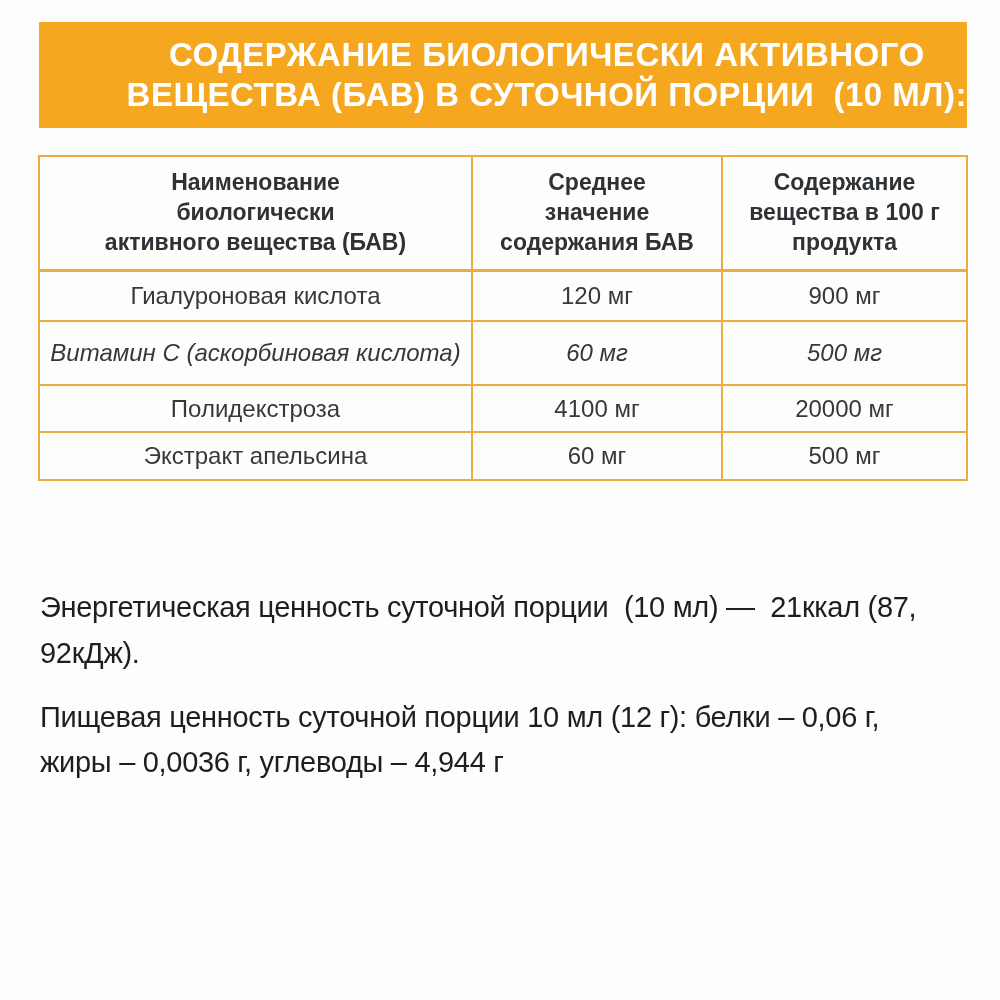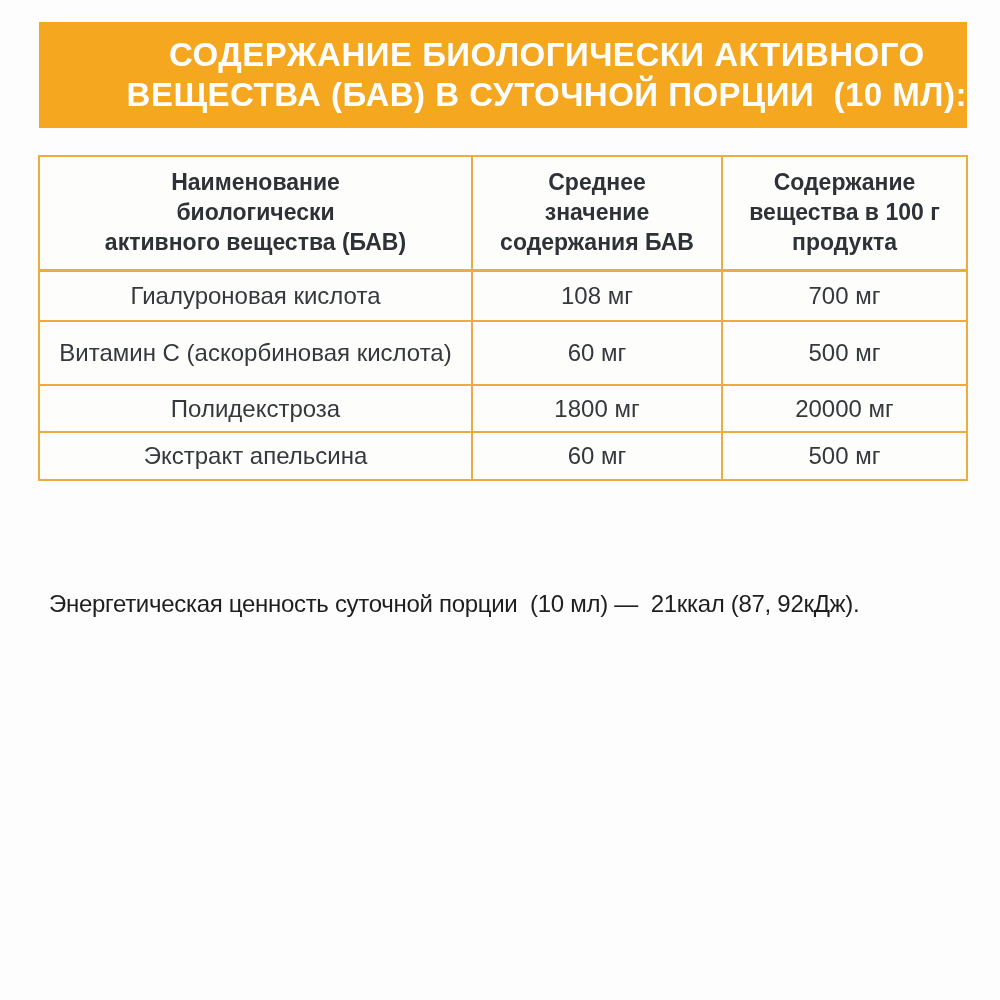--- a/index.html
+++ b/index.html
@@ -60,36 +60,36 @@
     margin-top: 44px;
   }
   table.bav td {
     font-size: 24px;
     font-weight: normal;
     color: #35383C;
     line-height: 1.25;
   }
   tr.r1 td { height: 66px; }
   tr.r2 td { height: 44px; }
-  tr.r3 td { height: 58px; }
+  tr.r3 td { height: 58px; font-style: italic; }
   tr.r4 td { height: 41px; }
   tr.r5 td { height: 42px; }
   .footnotes {
     position: absolute;
     left: 40px;
     top: 585px;
     width: 930px;
     color: #1E1E1E;
   }
   .foot-line {
-    font-size: 24px;
+    font-size: 29px;
     line-height: 1.58;
     letter-spacing: -0.3px;
     white-space: pre-wrap;
-    margin: 0 0 18px 9px;
+    margin: 0 0 18px 0;
   }
 </style>
 </head>
 <body>
 
 <div class="page">
 
   <div class="banner">
     <div class="banner-text">СОДЕРЖАНИЕ БИОЛОГИЧЕСКИ АКТИВНОГО
 ВЕЩЕСТВА (БАВ) В СУТОЧНОЙ ПОРЦИИ  (10 МЛ):</div>
@@ -110,38 +110,40 @@
 значение
 содержания БАВ</th>
         <th>Содержание
 вещества в 100 г
 продукта</th>
       </tr>
     </thead>
     <tbody>
       <tr class="r2">
         <td>Гиалуроновая кислота</td>
-        <td>108 мг</td>
-        <td>700 мг</td>
+        <td>120 мг</td>
+        <td>900 мг</td>
       </tr>
       <tr class="r3">
         <td>Витамин C (аскорбиновая кислота)</td>
         <td>60 мг</td>
         <td>500 мг</td>
       </tr>
       <tr class="r4">
         <td>Полидекстроза</td>
-        <td>1800 мг</td>
+        <td>4100 мг</td>
         <td>20000 мг</td>
       </tr>
       <tr class="r5">
         <td>Экстракт апельсина</td>
         <td>60 мг</td>
         <td>500 мг</td>
       </tr>
     </tbody>
   </table>
 
   <div class="footnotes">
     <p class="foot-line">Энергетическая ценность суточной порции  (10 мл) —  21ккал (87, 92кДж).</p>
+    <p class="foot-line">Пищевая ценность суточной порции 10 мл (12 г): белки – 0,06 г,
+жиры – 0,0036 г, углеводы – 4,944 г</p>
   </div>
 
 </div>
 
 </body></html>

